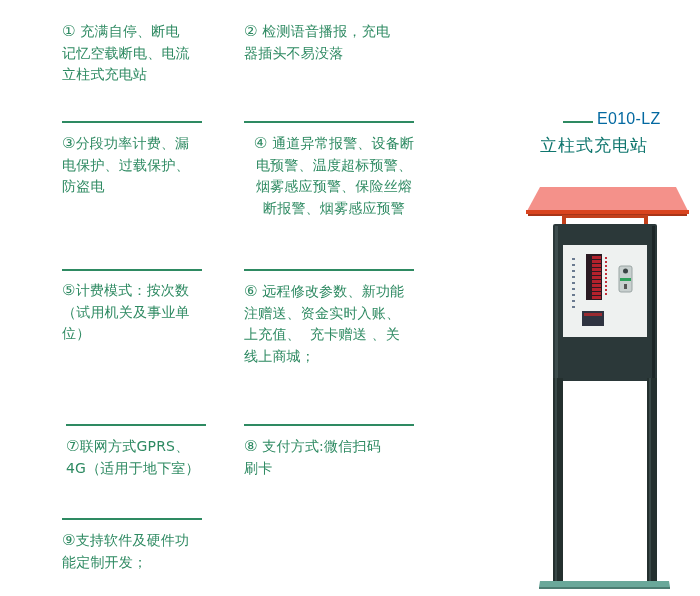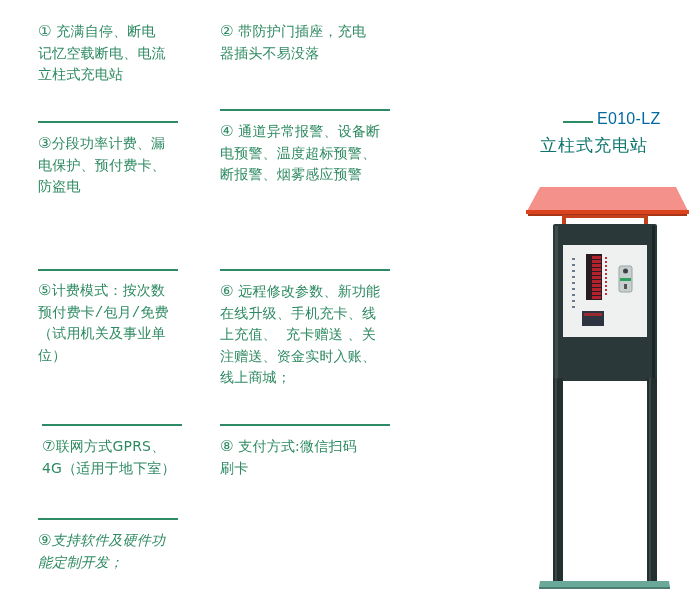--- a/index.html
+++ b/index.html
@@ -3,88 +3,88 @@
 <meta charset="utf-8">
 <style>
   html, body { margin:0; padding:0; }
   body {
     width:700px; height:596px; background:#ffffff; position:relative; overflow:hidden;
     font-family: "DejaVu Sans", "Liberation Sans", sans-serif;
   }
   .feature {
     position:absolute; color:#2e8a62; font-size:14px; line-height:21.5px;
     letter-spacing:0.2px;
+    margin-left:24px;
   }
   .feature .rule {
     position:absolute; left:0; top:-12px; height:2px; background:#2e8a62;
   }
   .feature .num { font-size:15px; }
   .model-line { position:absolute; left:563px; top:121px; width:30px; height:2px; background:#2e8a62; }
   .model { position:absolute; left:597px; top:110px; font-size:16px; color:#0369a1; font-family:"Liberation Sans", sans-serif; letter-spacing:0.3px; }
   .product-name { position:absolute; left:540px; top:134px; font-size:17px; color:#0f766e; letter-spacing:1px; }
   .station { position:absolute; left:0; top:0; }
 </style>
 </head>
 <body>
 
 <div class="feature" style="left:38px; top:21px; width:150px;">
   <div><span class="num">①</span> <span>充满自停、断电</span></div>
   <div>记忆空载断电、电流</div>
   <div>立柱式充电站</div>
 </div>
 
 <div class="feature" style="left:220px; top:21px; width:180px;">
-  <div><span class="num">②</span> <span>带防护门插座，充电</span></div>
+  <div><span class="num">②</span> <span>检测语音播报，充电</span></div>
   <div>器插头不易没落</div>
 </div>
 
 <div class="feature" style="left:38px; top:133px; width:150px;">
   <div class="rule" style="width:140px;"></div>
   <div><span class="num">③</span><span>分段功率计费、漏</span></div>
-  <div>电保护、预付费卡、</div>
+  <div>电保护、过载保护、</div>
   <div>防盗电</div>
 </div>
 
-<div class="feature" style="left:220px; top:121px; width:180px;">
+<div class="feature" style="left:220px; top:133px; width:180px;text-align:center;">
   <div class="rule" style="width:170px;"></div>
   <div><span class="num">④</span> <span>通道异常报警、设备断</span></div>
   <div>电预警、温度超标预警、</div>
+  <div>烟雾感应预警、保险丝熔</div>
   <div>断报警、烟雾感应预警</div>
 </div>
 
 <div class="feature" style="left:38px; top:281px; width:150px;font-family:Liberation Mono, monospace;">
   <div class="rule" style="width:140px;"></div>
   <div><span class="num">⑤</span><span>计费模式：按次数</span></div>
-  <div>预付费卡/包月/免费</div>
   <div>（试用机关及事业单</div>
   <div>位）</div>
 </div>
 
 <div class="feature" style="left:220px; top:281px; width:180px;">
   <div class="rule" style="width:170px;"></div>
   <div><span class="num">⑥</span> <span>远程修改参数、新功能</span></div>
-  <div>在线升级、手机充卡、线</div>
+  <div>注赠送、资金实时入账、</div>
   <div style="white-space:pre;">上充值、  充卡赠送 、关</div>
-  <div>注赠送、资金实时入账、</div>
   <div>线上商城；</div>
 </div>
 
 <div class="feature" style="left:42px; top:436px; width:150px;">
   <div class="rule" style="width:140px;"></div>
   <div><span class="num">⑦</span><span>联网方式GPRS、</span></div>
   <div>4G（适用于地下室）</div>
 </div>
 
 <div class="feature" style="left:220px; top:436px; width:180px;">
   <div class="rule" style="width:170px;"></div>
   <div><span class="num">⑧</span> <span>支付方式:微信扫码</span></div>
   <div>刷卡</div>
 </div>
 
-<div class="feature" style="left:38px; top:530px; width:150px;font-style:italic;">
+<div class="feature" style="left:38px; top:530px; width:150px;">
   <div class="rule" style="width:140px;"></div>
   <div><span class="num">⑨</span><span>支持软件及硬件功</span></div>
   <div>能定制开发；</div>
 </div>
 
 <div class="model-line"></div>
 <div class="model">E010-LZ</div>
 <div class="product-name">立柱式充电站</div>
 
 <svg class="station" width="700" height="596" viewBox="0 0 700 596">

